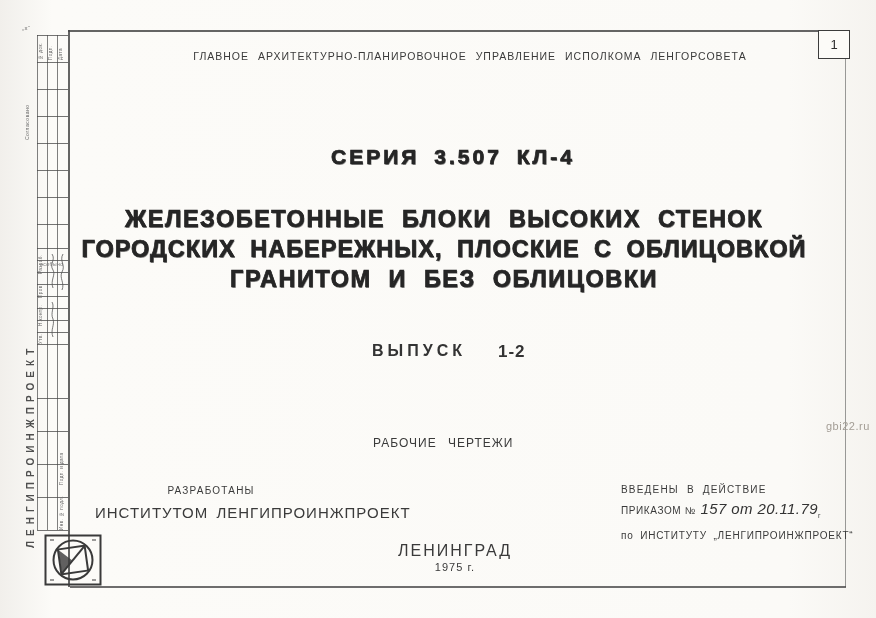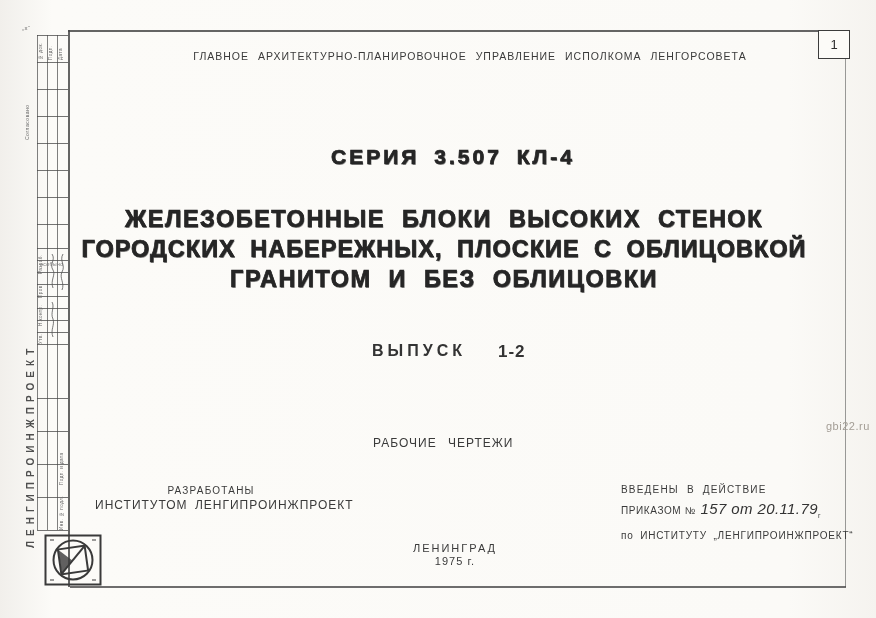--- a/index.html
+++ b/index.html
@@ -102,32 +102,32 @@
 
   <div class="abs" style="left:372px;top:342px;display:flex;align-items:flex-start;">
     <span class="type" style="font-size:16px;letter-spacing:4px;font-weight:bold;color:#333;">ВЫПУСК</span>
     <span class="type" style="font-size:17px;font-weight:bold;color:#333;letter-spacing:1px;margin-left:32px;">1-2</span>
   </div>
 
   <div class="abs type" style="left:373px;top:436px;font-size:12px;letter-spacing:1px;word-spacing:7px;">РАБОЧИЕ ЧЕРТЕЖИ</div>
 
   <div class="abs ctr" style="left:95px;top:485px;width:232px;">
     <div class="type" style="font-size:10px;letter-spacing:1.2px;text-align:center;">РАЗРАБОТАНЫ</div>
-    <div class="type" style="font-size:12px;letter-spacing:1px;word-spacing:3px;margin-top:2px;">ИНСТИТУТОМ ЛЕНГИПРОИНЖПРОЕКТ</div>
+    <div class="type" style="font-size:15px;letter-spacing:1px;word-spacing:3px;margin-top:8px;">ИНСТИТУТОМ ЛЕНГИПРОИНЖПРОЕКТ</div>
   </div>
 
   <div class="abs" style="left:621px;top:484px;width:225px;">
     <div class="type" style="font-size:10px;letter-spacing:1.2px;word-spacing:4px;">ВВЕДЕНЫ В ДЕЙСТВИЕ</div>
     <div style="margin-top:5px;white-space:nowrap;">
       <span class="type" style="font-size:10px;letter-spacing:.6px;">ПРИКАЗОМ №</span>
       <span class="type" style="font-size:15px;font-weight:normal;font-style:italic;letter-spacing:.4px;color:#333;">157 от 20.11.79</span><sub class="type" style="font-size:7px;">г</sub>
     </div>
     <div class="type" style="font-size:10px;letter-spacing:.8px;word-spacing:3px;margin-top:11px;">по ИНСТИТУТУ „ЛЕНГИПРОИНЖПРОЕКТ“</div>
   </div>
 
   <div class="abs ctr" style="left:380px;top:542px;width:150px;">
-    <div class="type" style="font-size:11px;letter-spacing:2px;">ЛЕНИНГРАД</div>
+    <div class="type" style="font-size:16px;letter-spacing:2px;">ЛЕНИНГРАД</div>
     <div class="type" style="font-size:11px;letter-spacing:1px;margin-top:1px;">1975 г.</div>
   </div>
 
   <div class="abs wm" style="left:826px;top:420px;">gbi22.ru</div>
 
 </div>
 
 </body></html>

